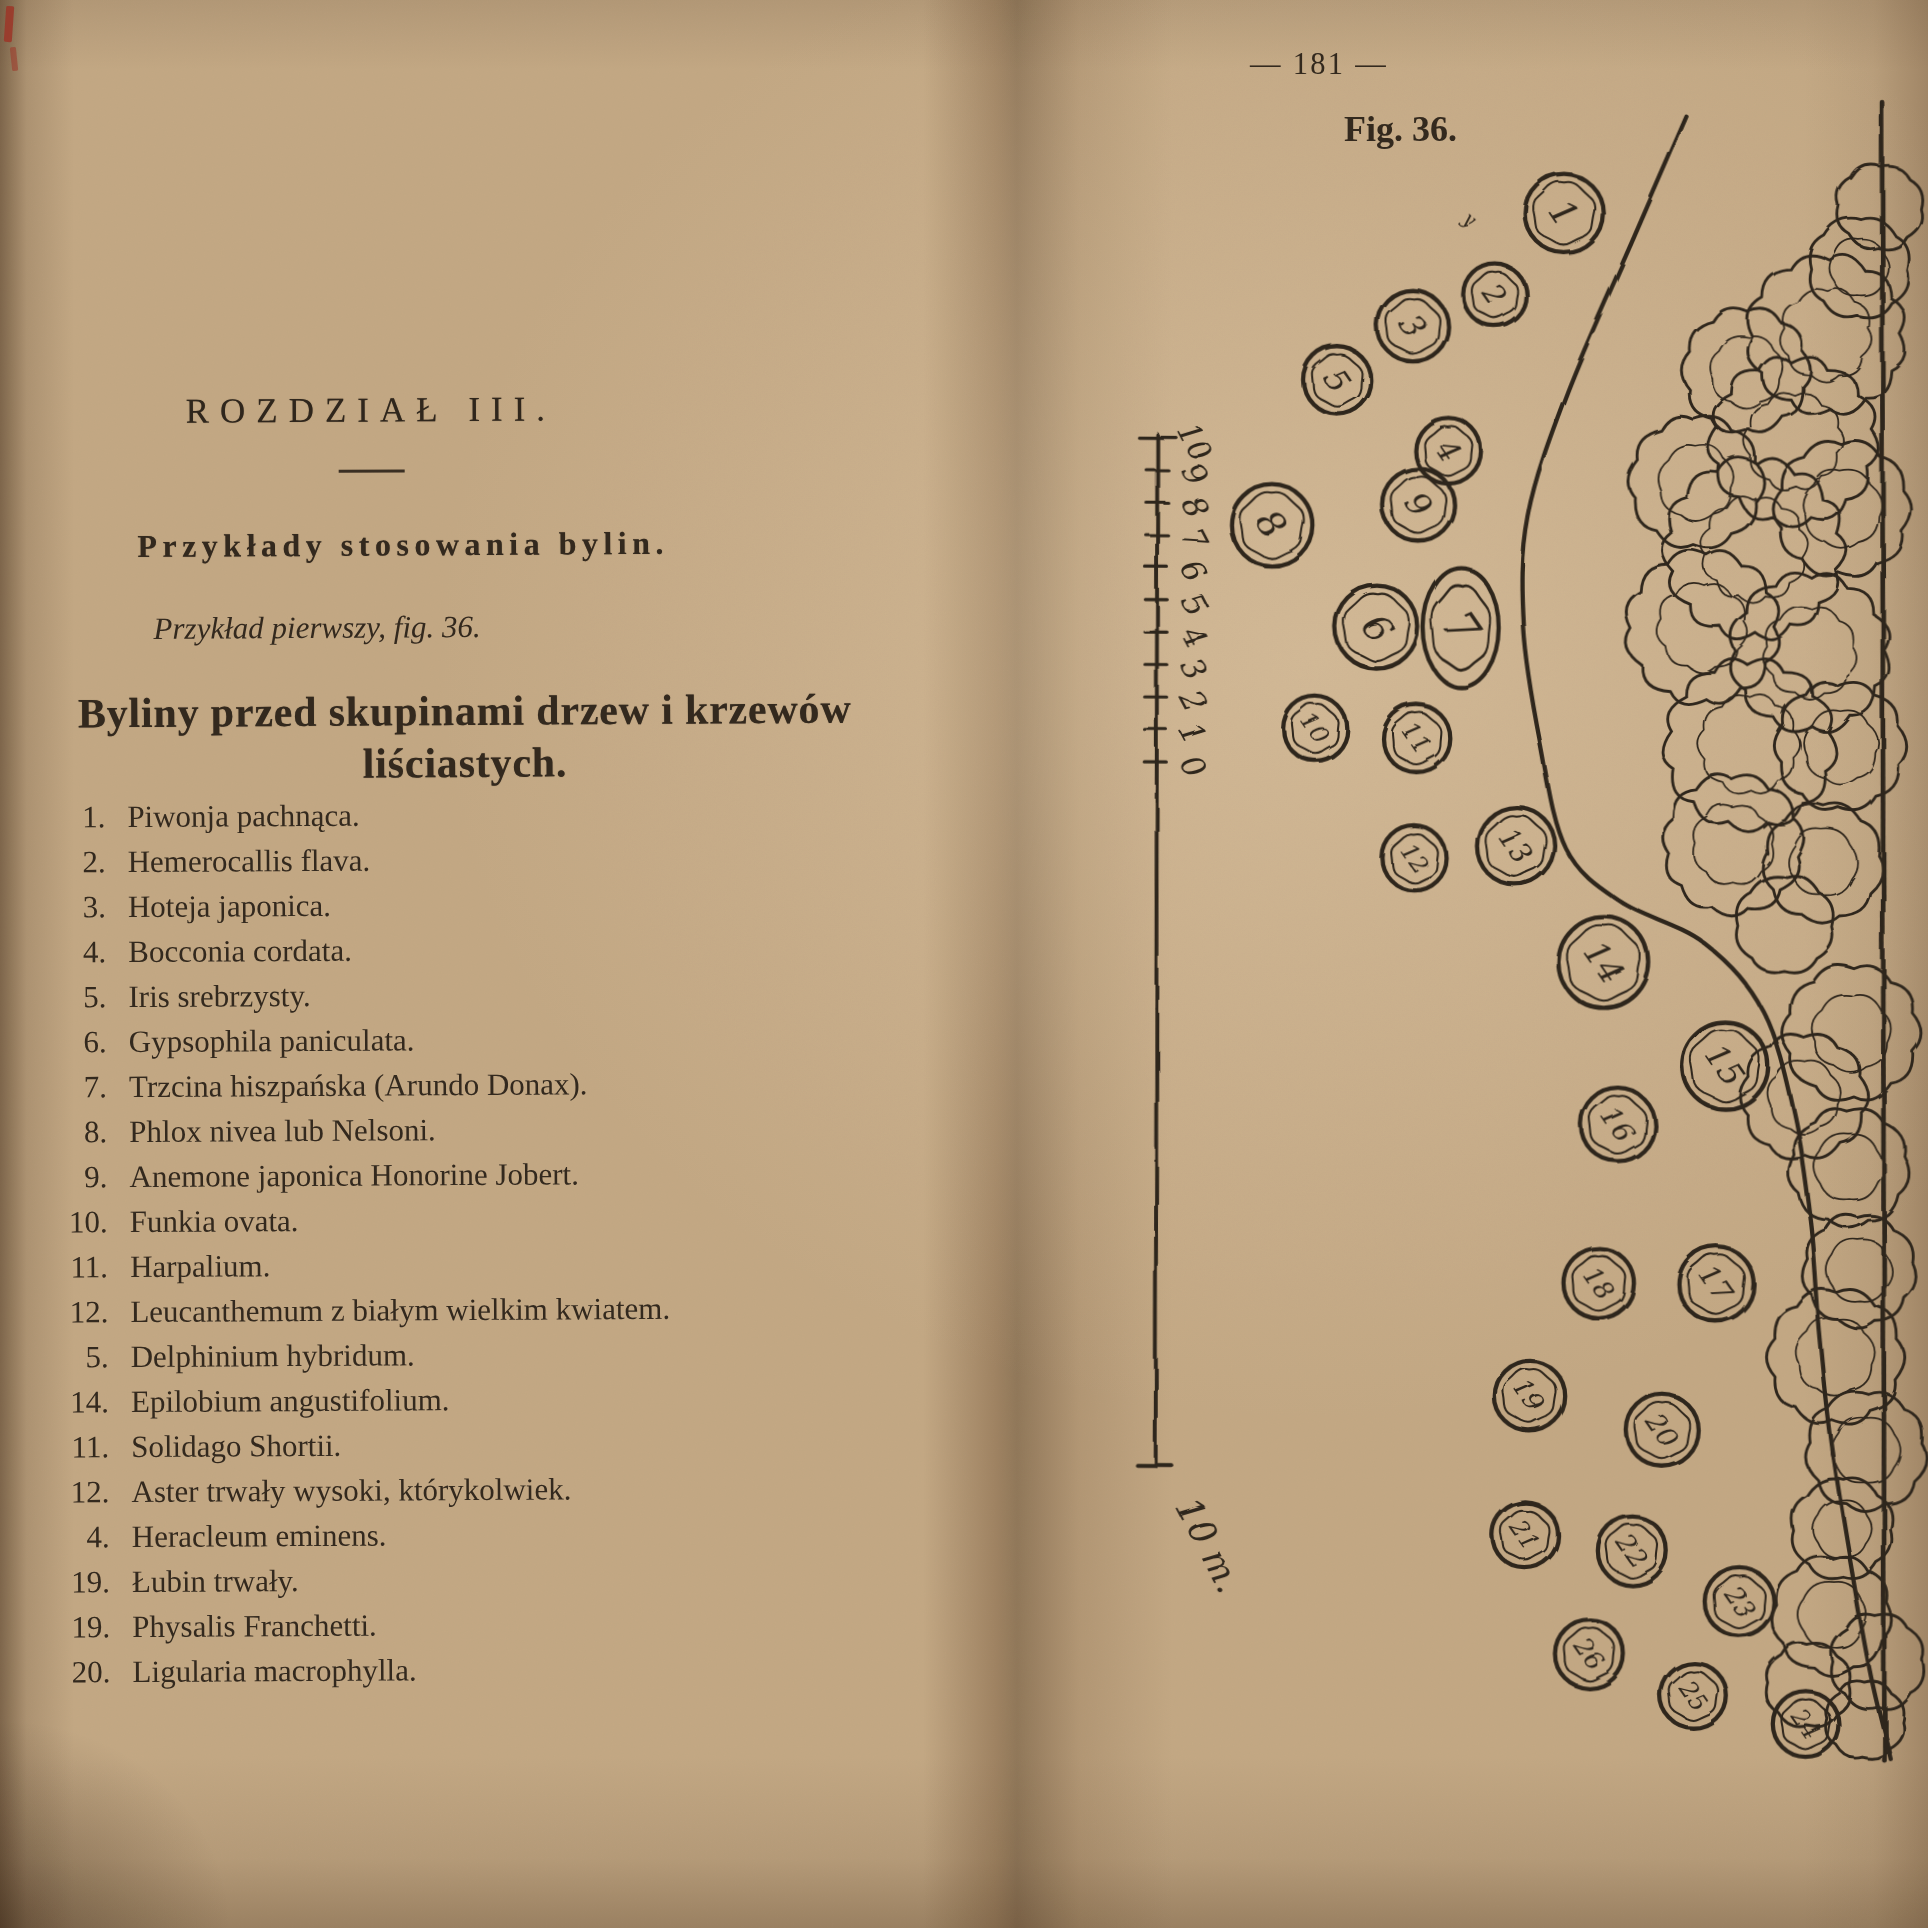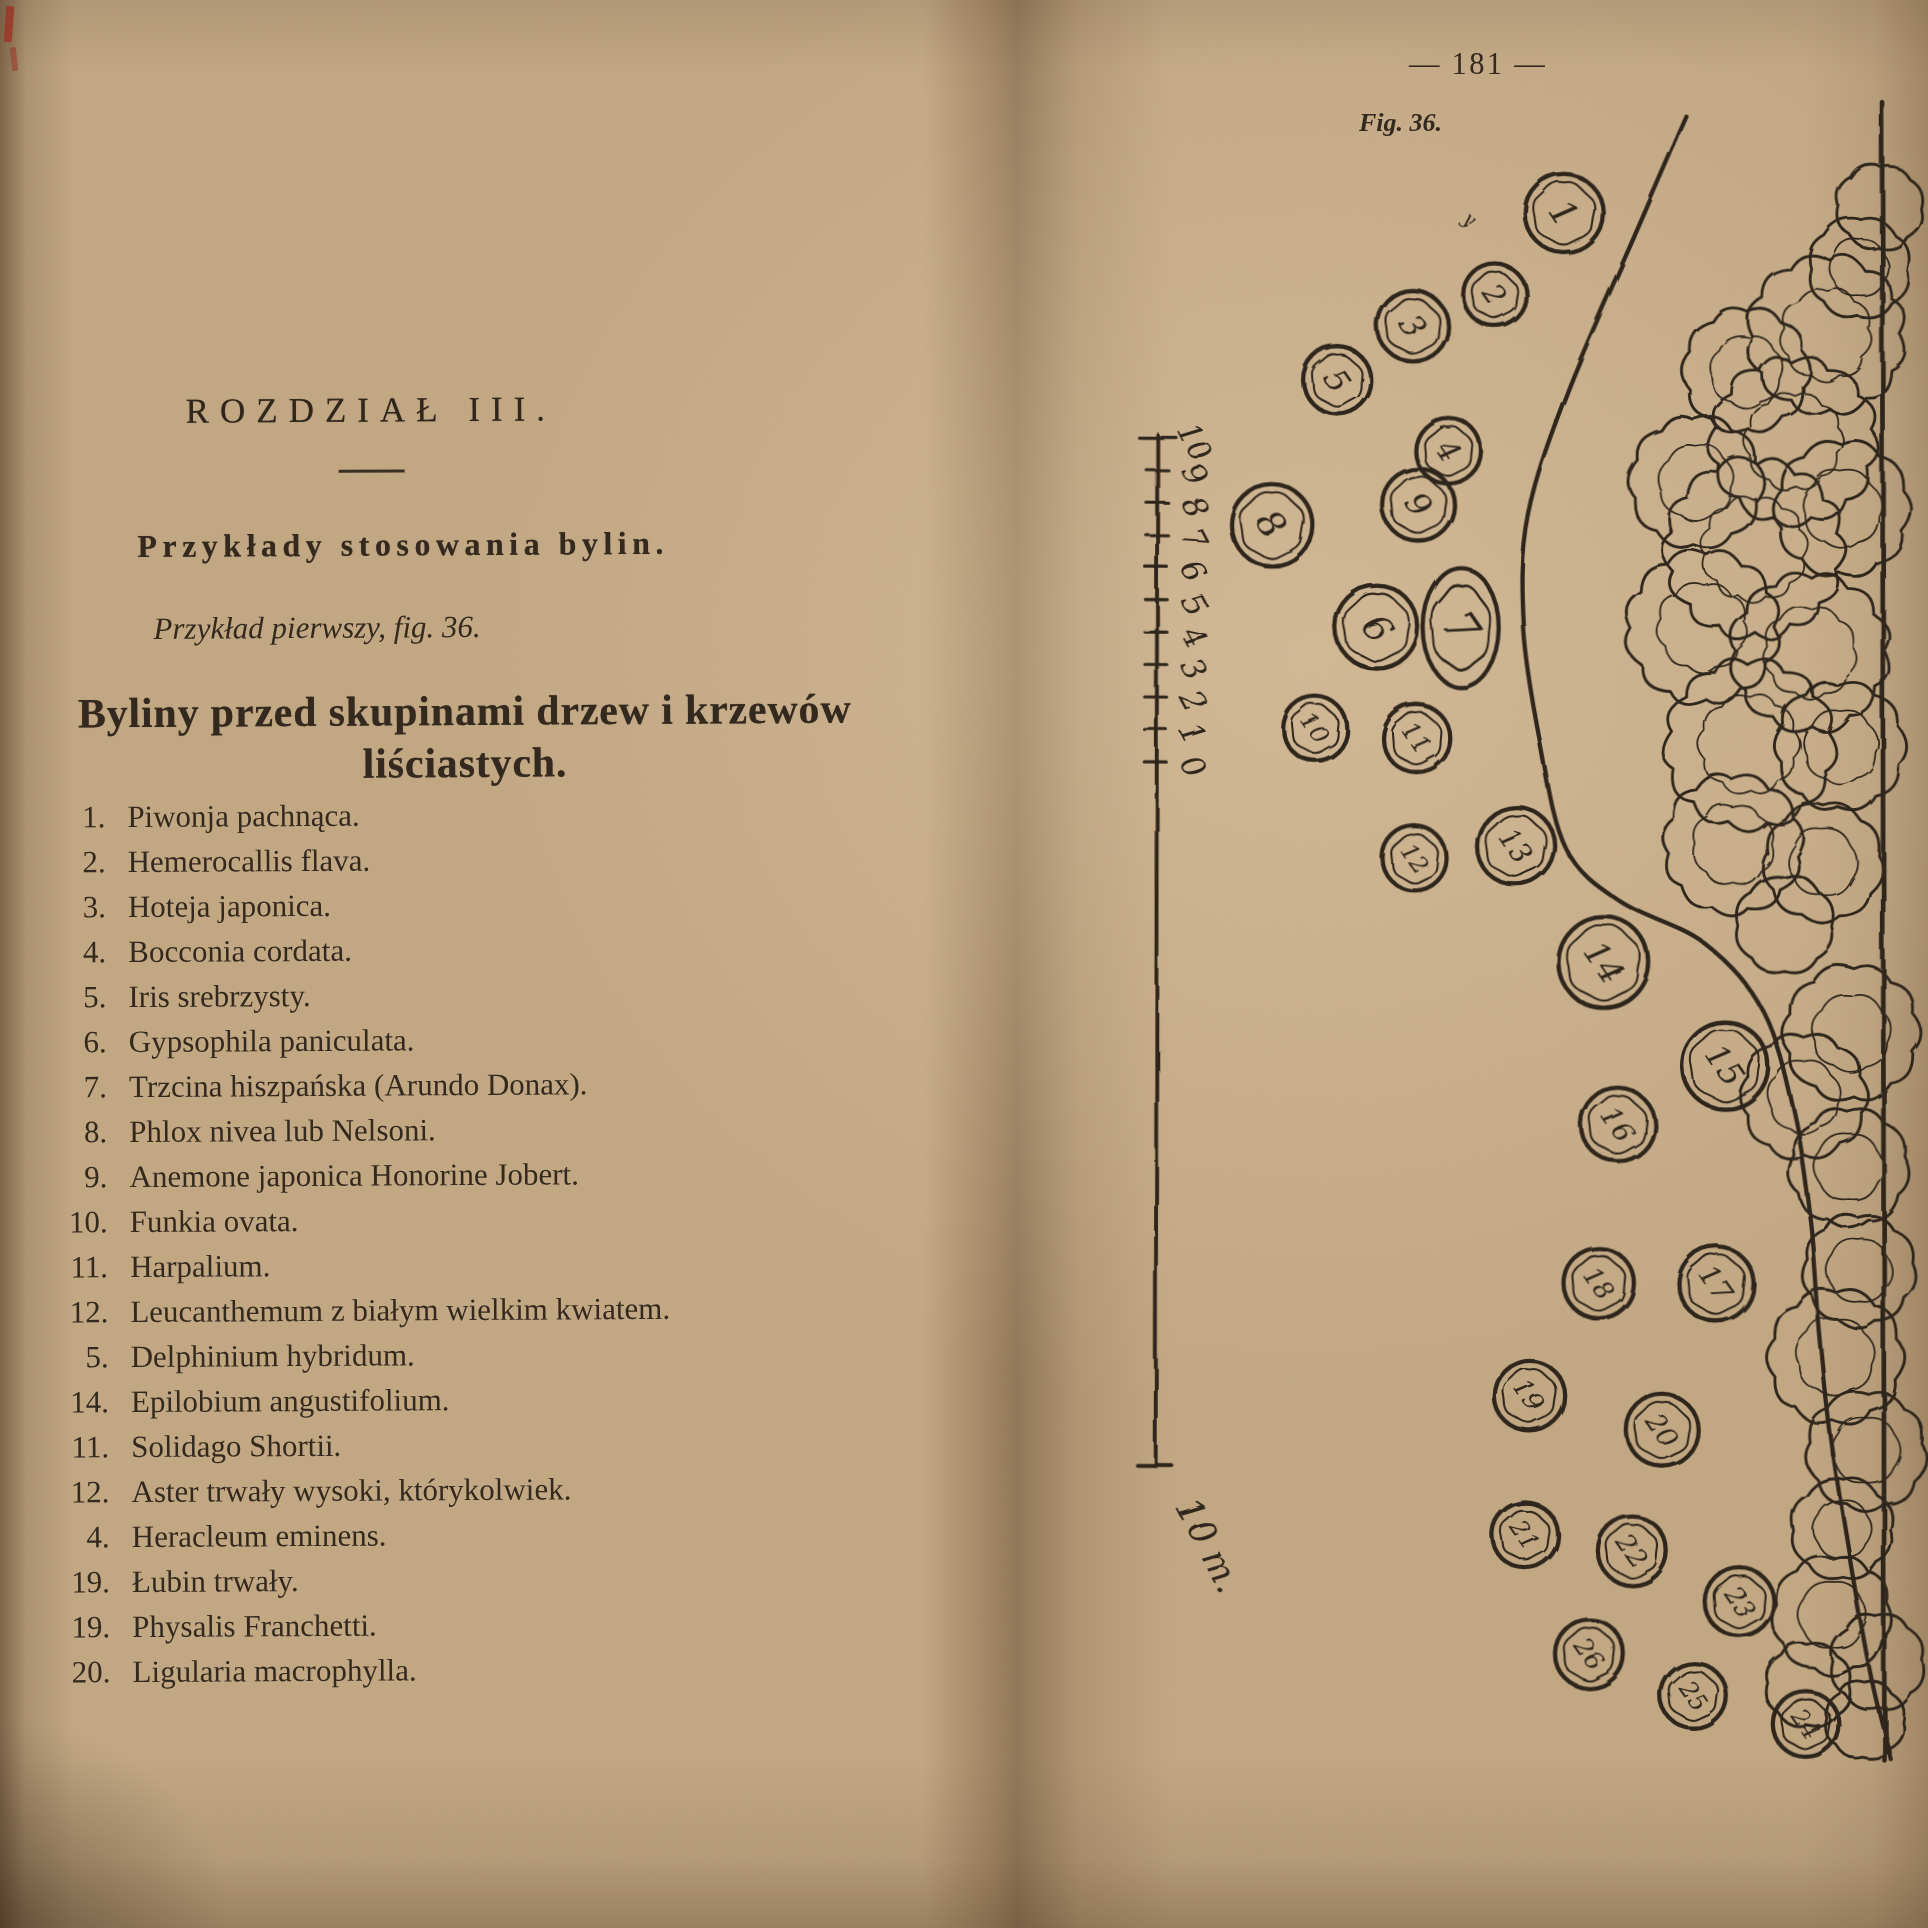--- a/index.html
+++ b/index.html
@@ -22,22 +22,22 @@
     letter-spacing:11px;color:#2f261c;text-shadow:0 0 0.8px rgba(48,36,24,.55);}
   .rule{position:absolute;left:343px;top:469px;width:66px;height:3.1px;background:#3a2f23;}
   .section{left:47px;top:526px;width:720px;text-align:center;font-size:32px;font-weight:bold;
     letter-spacing:5.5px;text-shadow:0 0 0.8px rgba(48,36,24,.5);}
   .caption{left:86px;top:609px;width:469px;text-align:center;font-size:31px;font-style:italic;}
   .btitle{left:0px;top:685px;width:935px;text-align:center;font-size:42px;font-weight:bold;
     line-height:52px;white-space:normal;letter-spacing:0.8px;text-shadow:0 0 0.8px rgba(48,36,24,.5);}
   #plant-list{position:absolute;left:23.5px;top:792px;width:923px;font-size:31px;}
   #plant-list .row{height:45px;line-height:45px;white-space:nowrap;}
   #plant-list .num{display:inline-block;width:84px;text-align:right;margin-right:22px;}
-  .page-num{left:1250px;top:47px;width:297px;text-align:right;font-size:30.5px;letter-spacing:2.3px;}
-  .fig-label{left:1283px;top:108px;width:235px;text-align:center;font-size:26px;font-weight:bold;font-style:italic;}
+  .page-num{left:1250px;top:47px;width:297px;text-align:left;font-size:30.5px;letter-spacing:2.3px;}
+  .fig-label{left:1283px;top:108px;width:235px;text-align:center;font-size:36px;font-weight:bold;}
   #figure-svg{position:absolute;left:0;top:0;}
   .noise{position:absolute;left:0;top:0;mix-blend-mode:multiply;opacity:.5;}
 </style>
 </head>
 <body>
 
 <div id="stage">
 
   <div class="shade-corner"></div>
   <div class="red-mark" style="left:4.7px;top:6.3px;width:7.8px;height:36px;transform:rotate(4deg);"></div>

